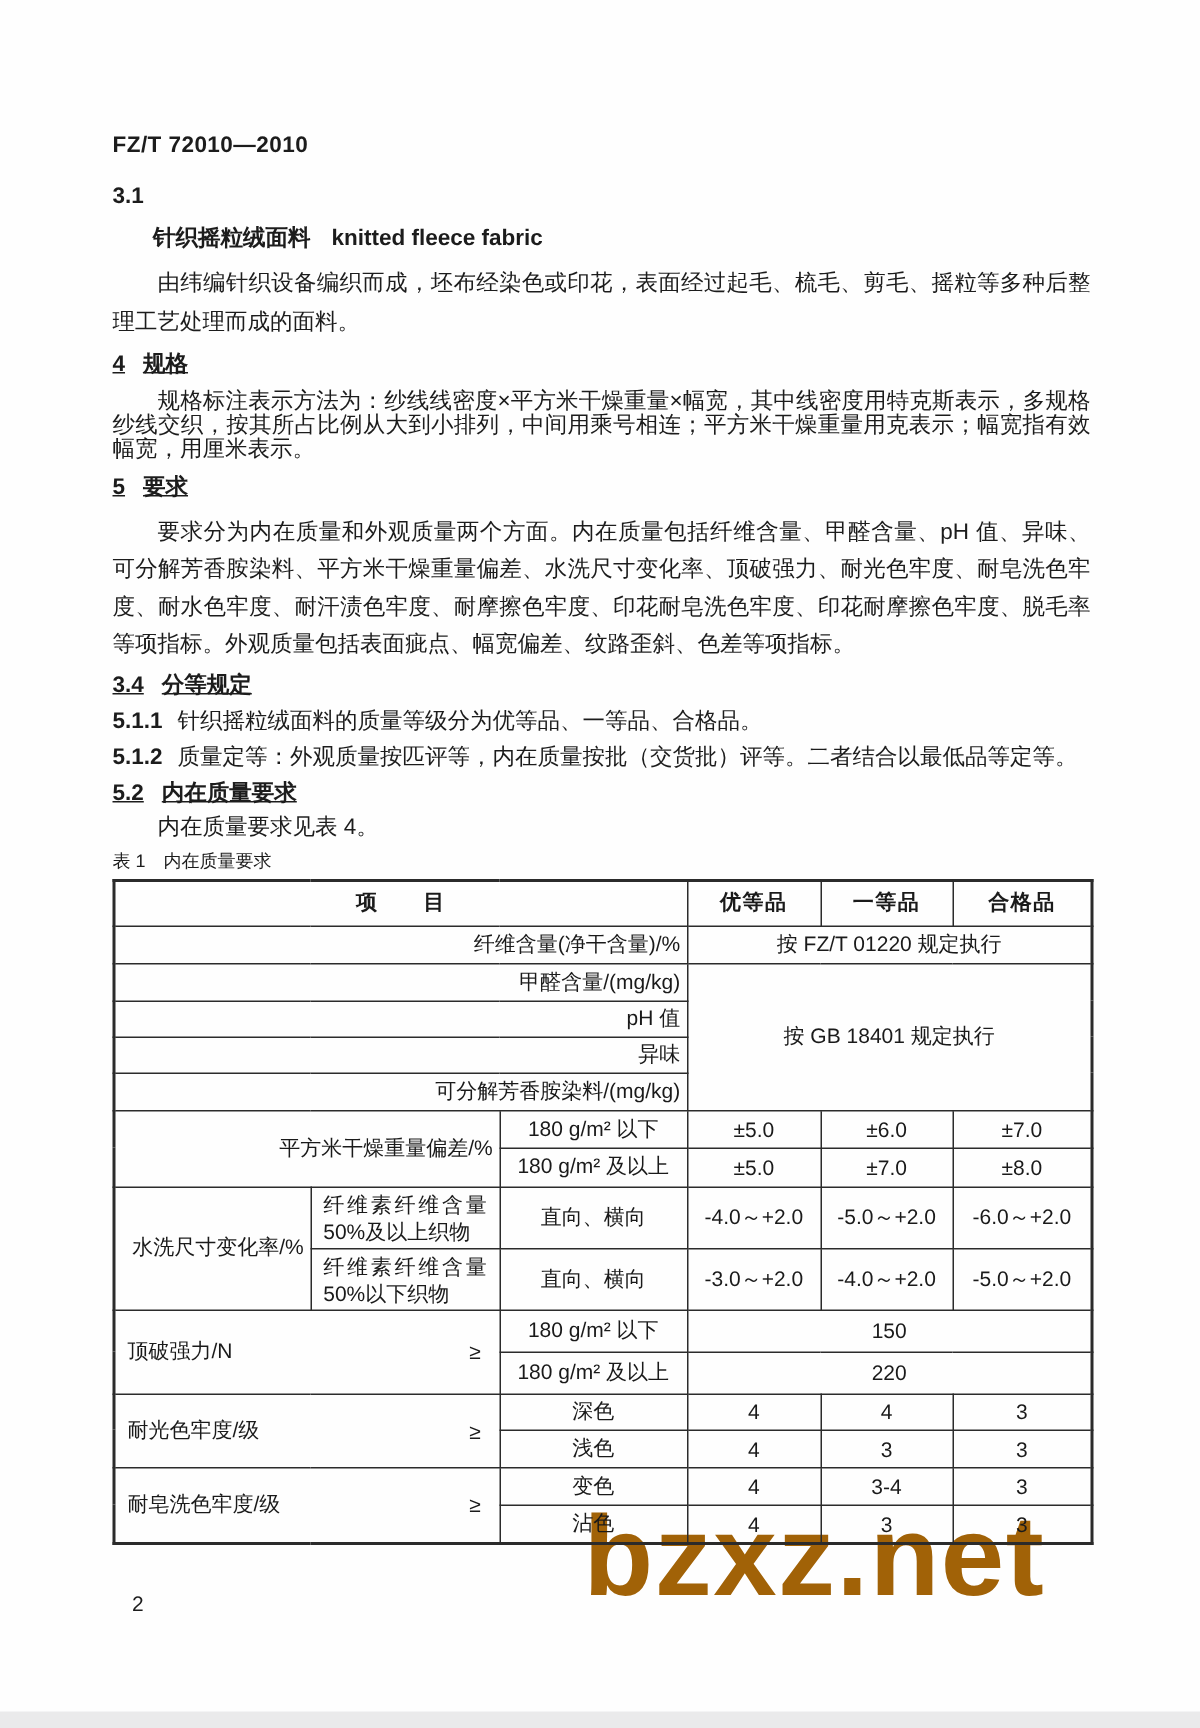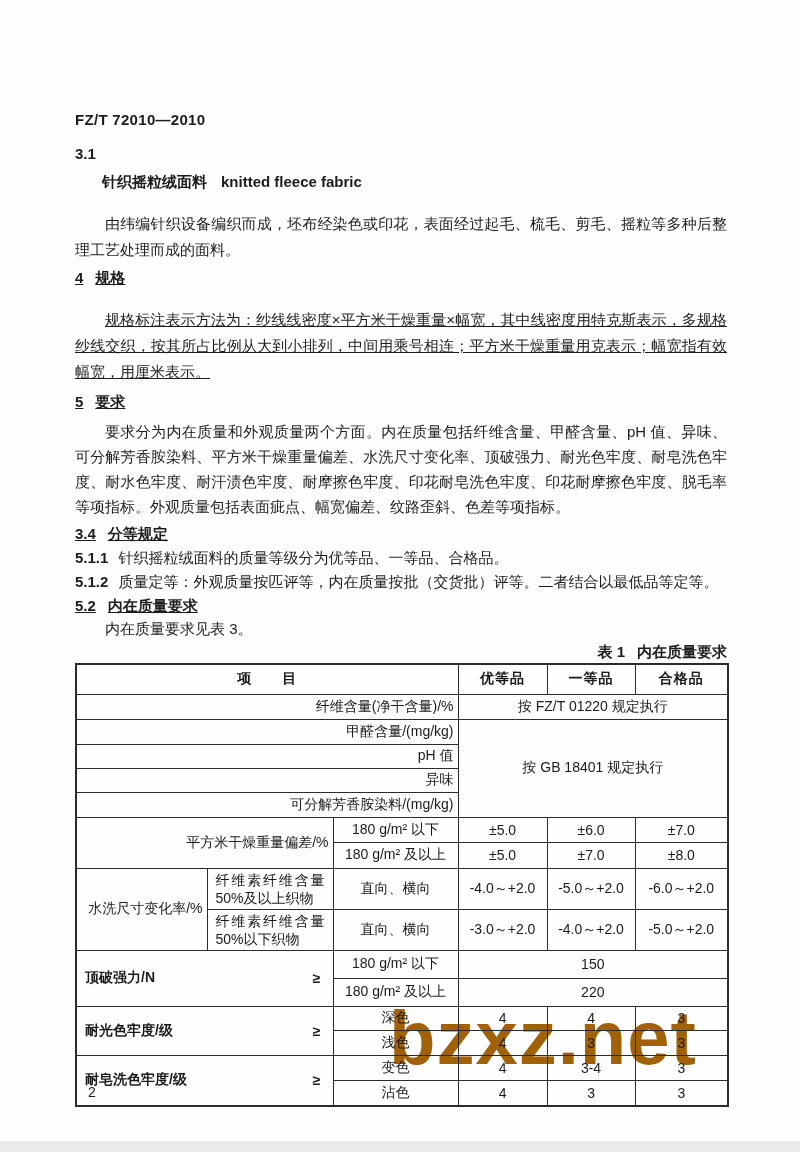--- a/index.html
+++ b/index.html
@@ -14,52 +14,52 @@
   .watermark{
     position:absolute;left:389px;top:1000px;z-index:0;
     font-size:76px;font-weight:bold;letter-spacing:1px;line-height:1;
     color:#a16207;
   }
   .bottom-strip{
     position:absolute;left:0;top:1141px;width:800px;height:11px;
     background:#eaeaeb;z-index:2;
   }
   .content{position:absolute;left:75px;top:88px;width:652px;z-index:1;}
-  .std-no{font-size:15px;font-weight:bold;line-height:18px;letter-spacing:.3px;margin-top:23px;}
+  .std-no{font-size:15px;font-weight:bold;line-height:18px;letter-spacing:.3px;}
   .clause-num{font-size:15px;font-weight:bold;line-height:18px;margin-top:16px;}
   .term-line{margin-top:10px;padding-left:27px;font-size:15px;font-weight:bold;line-height:18px;}
   .term-en{margin-left:14px;}
-  .para{font-size:15px;line-height:26px;text-align:justify;text-indent:2em;margin-top:20px;}
+  .para{font-size:15px;line-height:26px;text-align:justify;text-indent:2em;margin-top:8px;}
   .h-sec{font-size:15px;font-weight:bold;line-height:18px;margin-top:8px;text-decoration:underline;}
   .h-sec .num{margin-right:12px;}
   .h4{margin-top:6px;}
-  .p4{line-height:26px;text-decoration:underline;}
+  .p4{line-height:16px;}
   .h5{margin-top:8px;}
   .p5{line-height:25px;margin-top:8px;}
   .h51{margin-top:4px;line-height:22px;}
   .sub-line{font-size:15px;line-height:22px;margin-top:2px;text-align:justify;}
   .sub-line .num{font-weight:bold;margin-right:10px;}
   .h52{margin-top:2px;line-height:22px;}
   .see-table{font-size:15px;line-height:20px;margin-top:2px;text-indent:2em;}
-  .tbl-caption{font-size:15px;font-weight:bold;line-height:17px;margin-top:4px;text-align:right;}
+  .tbl-caption{font-size:12px;font-weight:normal;line-height:17px;margin-top:4px;text-align:left;}
   .tbl-caption .cap-no{margin-right:12px;}
   table.quality{
     border-collapse:collapse;margin-top:3px;
     border:2px solid #2b2b2b;table-layout:fixed;width:652px;
     font-size:14px;color:#1a1a1a;
   }
   table.quality td{
     border:1px solid #2b2b2b;
     padding:0 4px;vertical-align:middle;text-align:center;
     overflow:hidden;
   }
   table.quality td.head{font-weight:bold;letter-spacing:1px;}
   table.quality td.label{text-align:right;padding-left:8px;}
   table.quality td.gecell{padding:0 12px 0 8px;}
-  table.quality td.gecell .gewrap{display:flex;justify-content:space-between;align-items:center;font-weight:bold;}
+  table.quality td.gecell .gewrap{display:flex;justify-content:space-between;align-items:center;}
   table.quality td.fiber{text-align:left;padding:2px 8px;}
   table.quality td.fiber .ln{display:block;line-height:18px;}
   table.quality td.fiber .ln.spread{text-align-last:justify;}
 </style>
 </head>
 <body>
 
 <div class="page">
 
   <div class="watermark">bzxz.net</div>
@@ -95,21 +95,21 @@
     </div>
 
     <div class="sub-line">
       <span class="num">5.1.2</span><span>质量定等：外观质量按匹评等，内在质量按批（交货批）评等。二者结合以最低品等定等。</span>
     </div>
 
     <div class="h-sec h52">
       <span class="num">5.2</span><span>内在质量要求</span>
     </div>
 
-    <div class="see-table">内在质量要求见表 3。</div>
+    <div class="see-table">内在质量要求见表 4。</div>
 
     <div class="tbl-caption">
       <span class="cap-no">表 1</span><span>内在质量要求</span>
     </div>
 
     <table class="quality">
       <colgroup>
           <col style="width: 131px;">
           <col style="width: 126px;">
           <col style="width: 125px;">

